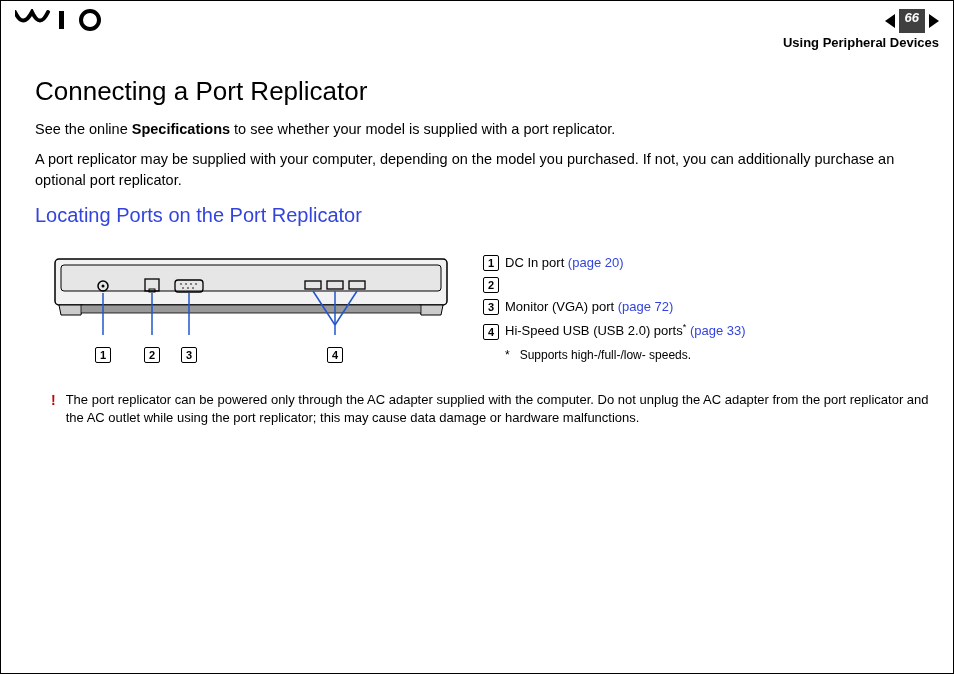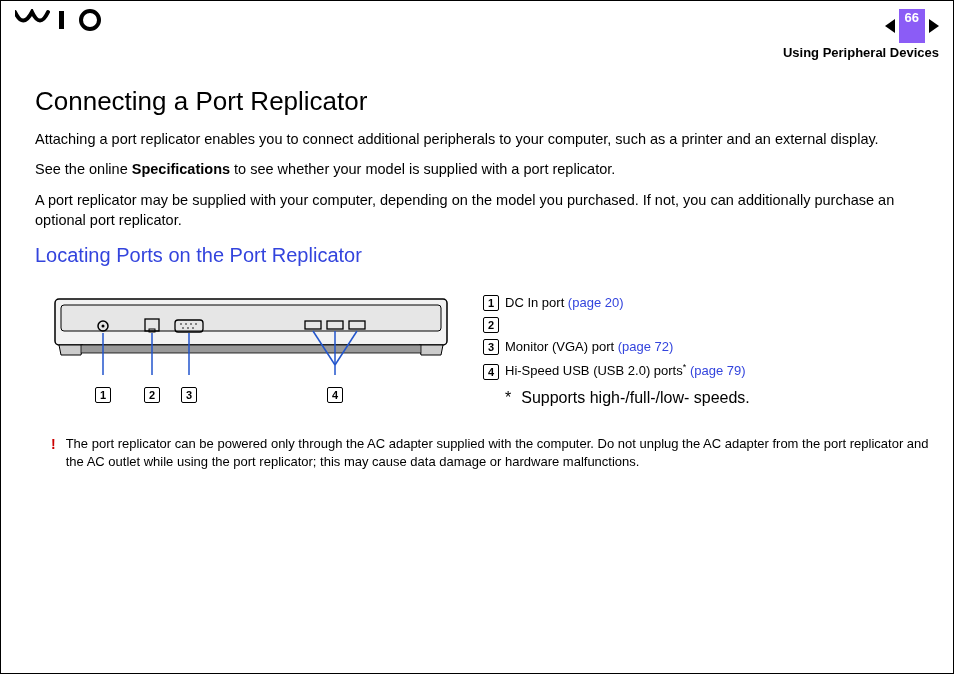--- a/index.html
+++ b/index.html
@@ -28,25 +28,26 @@
     gap: 4px;
   }
   .pager .tri {
     width: 0; height: 0;
     border-top: 7px solid transparent;
     border-bottom: 7px solid transparent;
   }
   .pager .tri-left { border-right: 10px solid #000; }
   .pager .tri-right { border-left: 10px solid #000; }
   .pager .num {
-    background: #8b5cf6;
+    background: #404040;
     color: #fff;
+    font-style: italic;
     font-weight: bold;
     font-size: 13px;
-    padding: 1px 6px 18px 6px;
+    padding: 1px 6px 8px 6px;
   }
   .section-label {
     font-weight: bold;
     font-size: 13px;
     margin-top: 2px;
     padding-left: 18px;
   }
   .content {
     padding: 22px 20px 0 34px;
   }
@@ -82,21 +83,21 @@
     border-radius: 2px;
     width: 16px; height: 16px;
     text-align: center;
     font-size: 11px;
     font-weight: bold;
     line-height: 14px;
     flex-shrink: 0;
   }
   .legend-text { }
   .link { color: #3344dd; }
-  .footnote { font-size: 16px; margin-top: 4px; margin-left: 22px;}
+  .footnote { font-size: 12px; margin-top: 4px; margin-left: 22px;}
   .footnote .star { margin-right: 10px;}
   .warning-row {
     display: flex;
     gap: 10px;
     margin-top: 24px;
     margin-left: 16px;
     font-size: 13px;
     line-height: 1.4;
   }
   .warning-bang {
@@ -125,21 +126,20 @@
       <div class="num">66</div>
       <div class="tri tri-right"></div>
     </div>
     <div class="section-label">Using Peripheral Devices</div>
   </div>
 </div>
 
 <div class="content">
   <h1>Connecting a Port Replicator</h1>
 
-  <p class="body">Attaching a port replicator enables you to connect additional peripherals to your computer, such as a printer and an external display.</p>
   <p class="body">
     <span>See the online </span><span class="bold">Specifications</span><span> to see whether your model is supplied with a port replicator.</span>
   </p>
   <p class="body">A port replicator may be supplied with your computer, depending on the model you purchased. If not, you can additionally purchase an optional port replicator.</p>
 
   <h2>Locating Ports on the Port Replicator</h2>
 
   <div class="diagram-row">
     <div class="diagram-col">
       
@@ -199,21 +199,21 @@
       </div>
       <div class="legend-item">
         <span class="boxnum">3</span>
         <span class="legend-text">
           <span>Monitor (VGA) port </span><span class="link">(page 72)</span>
         </span>
       </div>
       <div class="legend-item">
         <span class="boxnum">4</span>
         <span class="legend-text">
-          <span>Hi-Speed USB (USB 2.0) ports</span><span class="sup">*</span><span> </span><span class="link">(page 79)</span>
+          <span>Hi-Speed USB (USB 2.0) ports</span><span class="sup">*</span><span> </span><span class="link">(page 33)</span>
         </span>
       </div>
       <div class="footnote">
         <span class="star">*</span><span>Supports high-/full-/low- speeds.</span>
       </div>
     </div>
   </div>
 
   <div class="warning-row">
     <div class="warning-bang">!</div>

